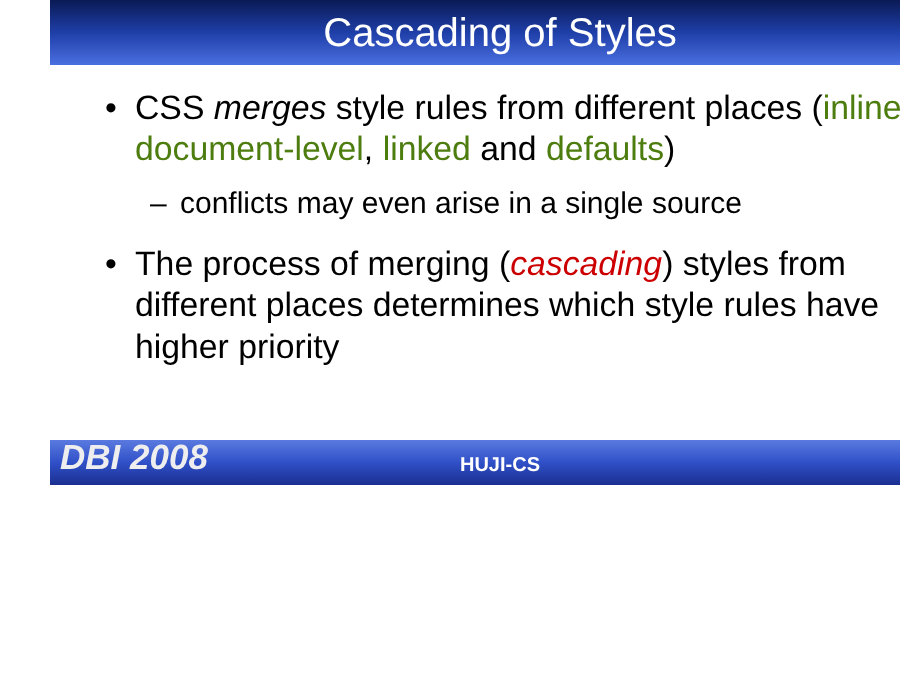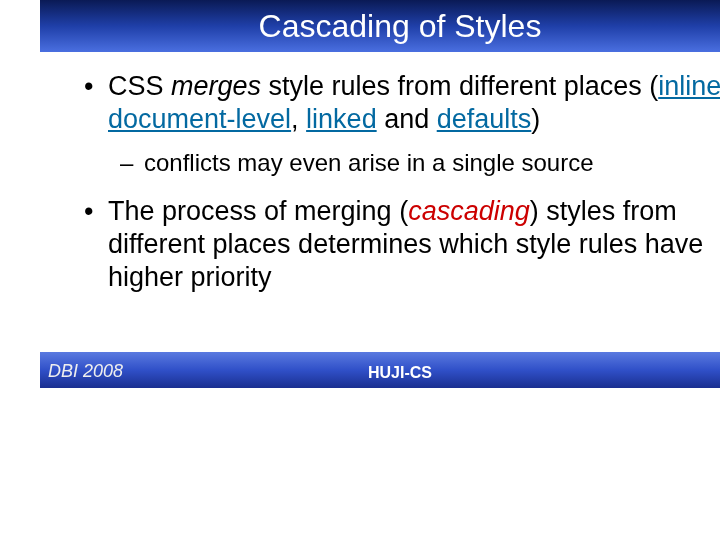--- a/index.html
+++ b/index.html
@@ -65,44 +65,43 @@
     position: relative;
   }
   .bullet2::before {
     content: "–";
     position: absolute;
     left: 40px;
     top: 0;
     font-size: 24px;
   }
   .red-u {
-    color: #0369a1;
-    text-decoration: underline;
+    color: #4d7c0f;
   }
   .red {
     color: #cc0000;
   }
   .em {
     font-style: italic;
   }
   .footer {
     position: absolute;
     left: 0;
     right: 0;
     bottom: 0;
     height: 36px;
     background: linear-gradient(to bottom, #5a7ae0 0%, #3050c8 50%, #1a2f90 100%);
   }
   .footer-left {
     position: absolute;
     left: 8px;
     bottom: 6px;
     color: #eeeeee;
-    font-size: 18px;
-    font-weight: normal;
+    font-size: 28px;
+    font-weight: bold;
     font-style: italic;
   }
   .footer-center {
     position: absolute;
     left: 0;
     right: 0;
     bottom: 6px;
     text-align: center;
     color: #ffffff;
     font-size: 16px;

